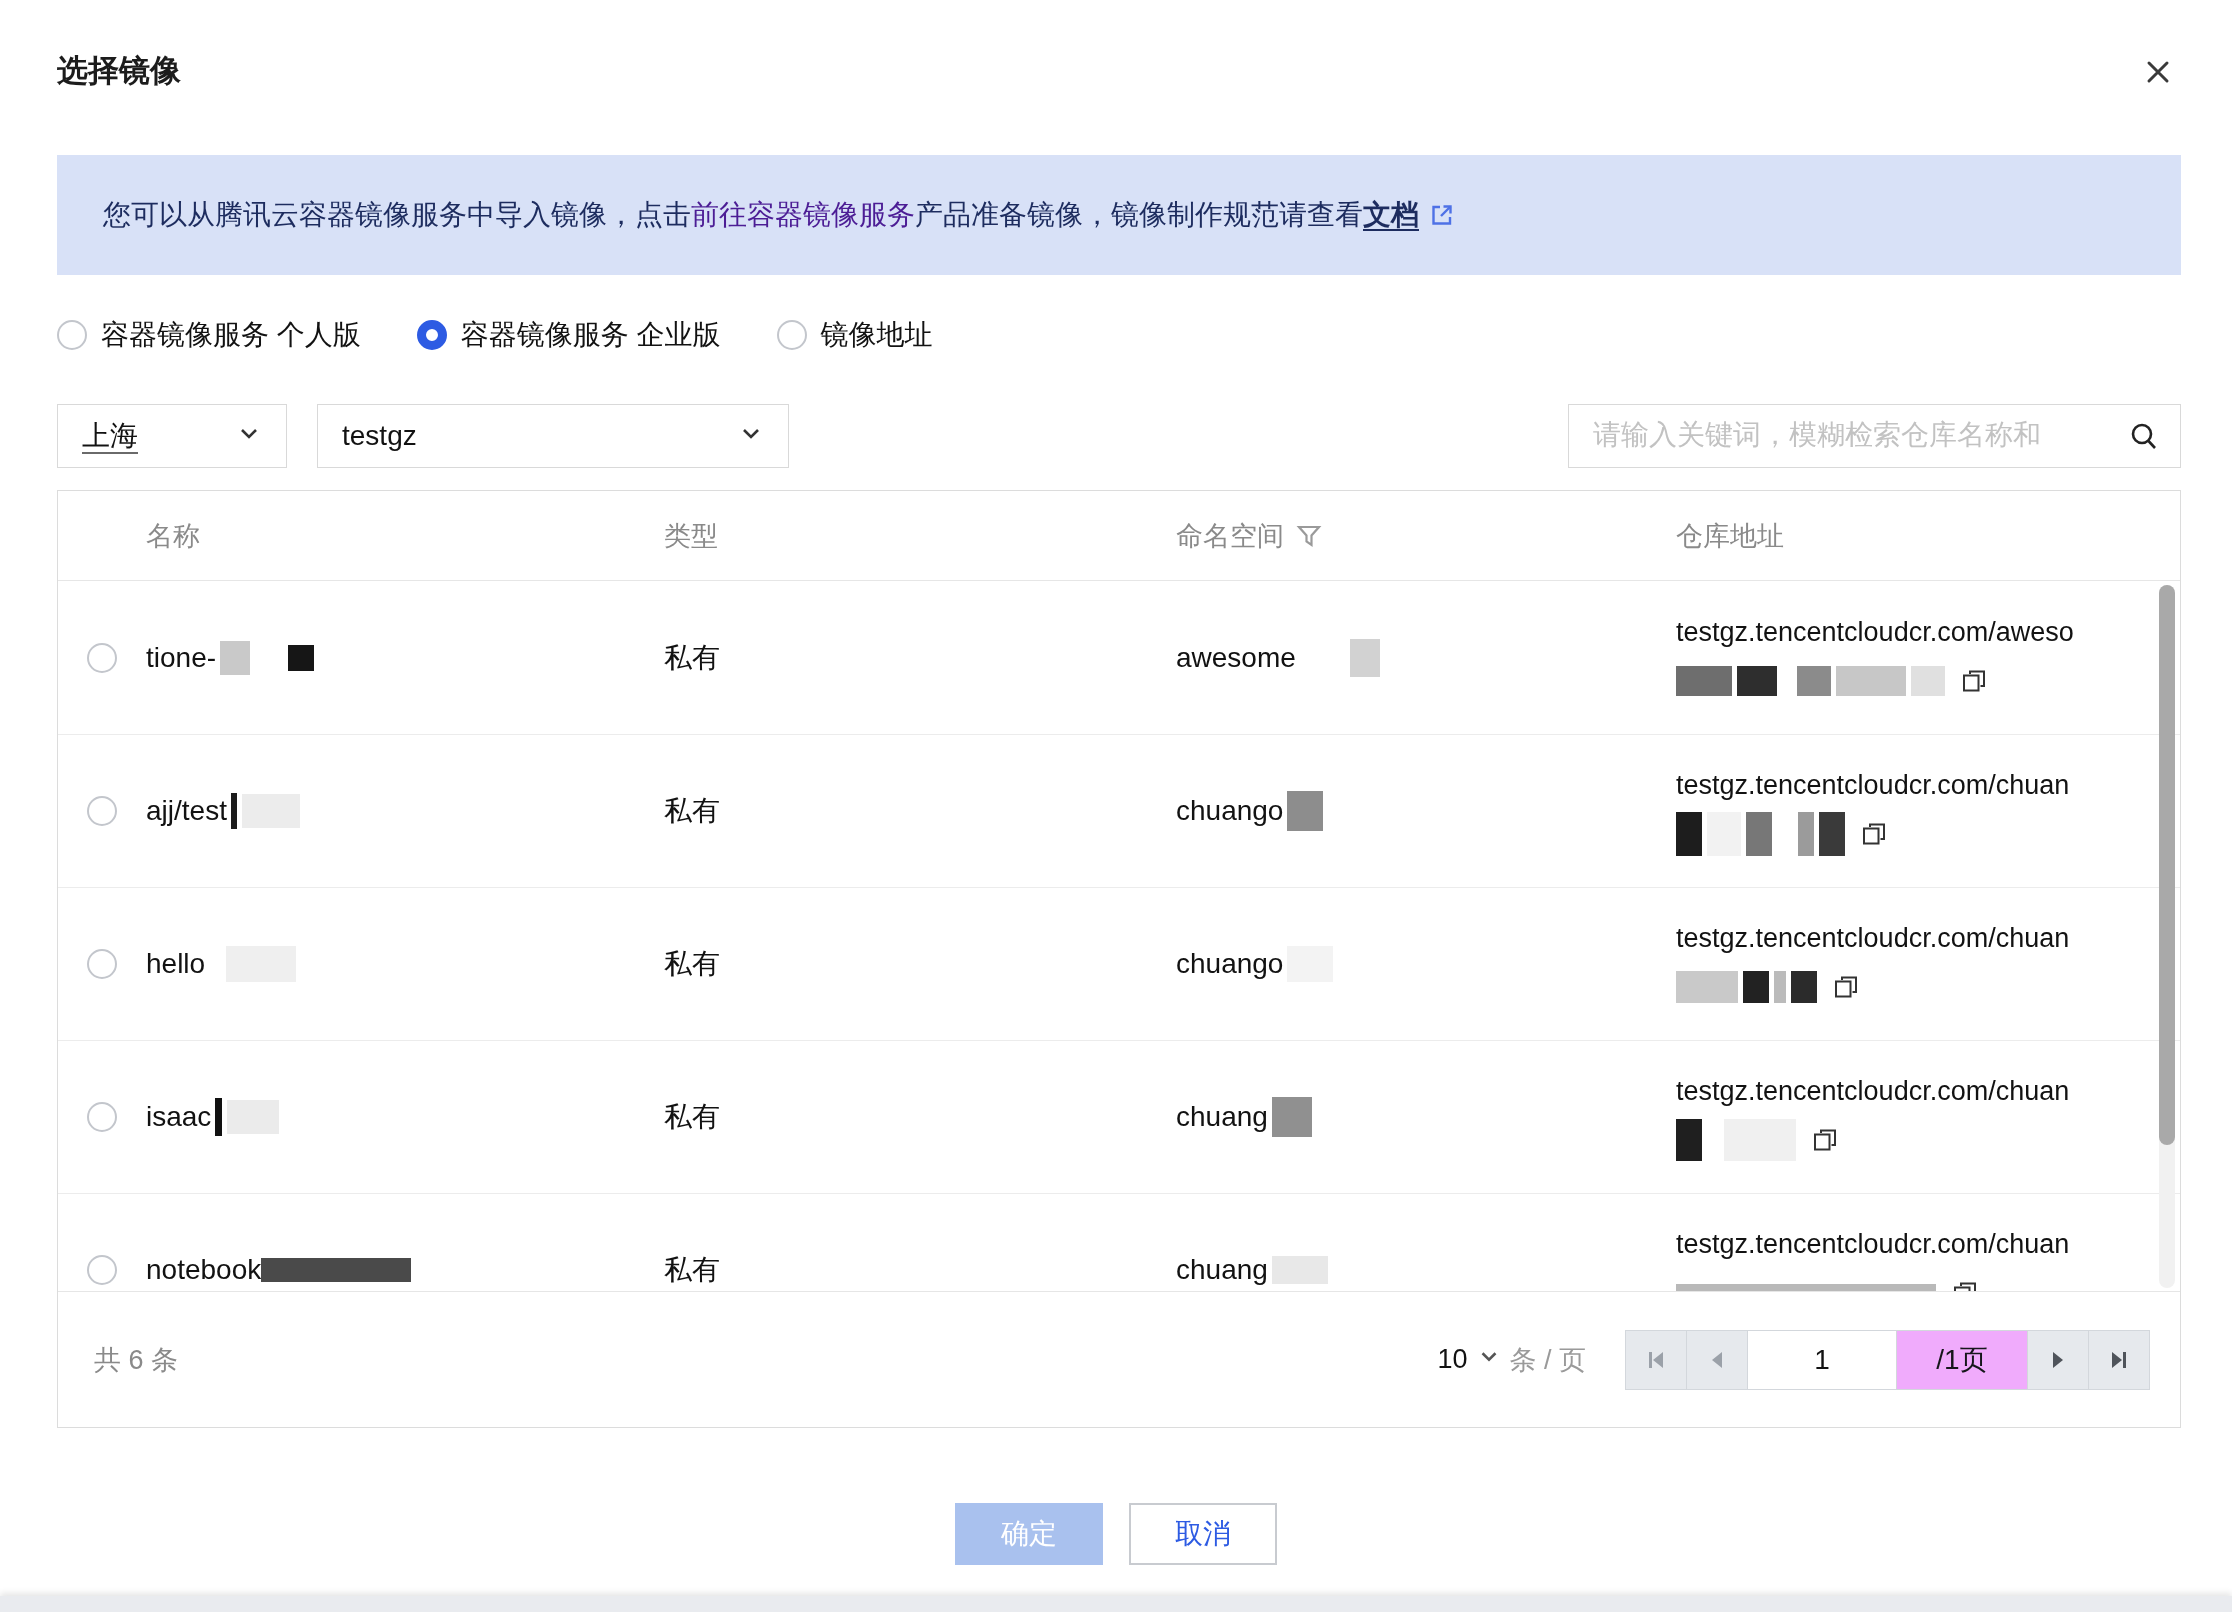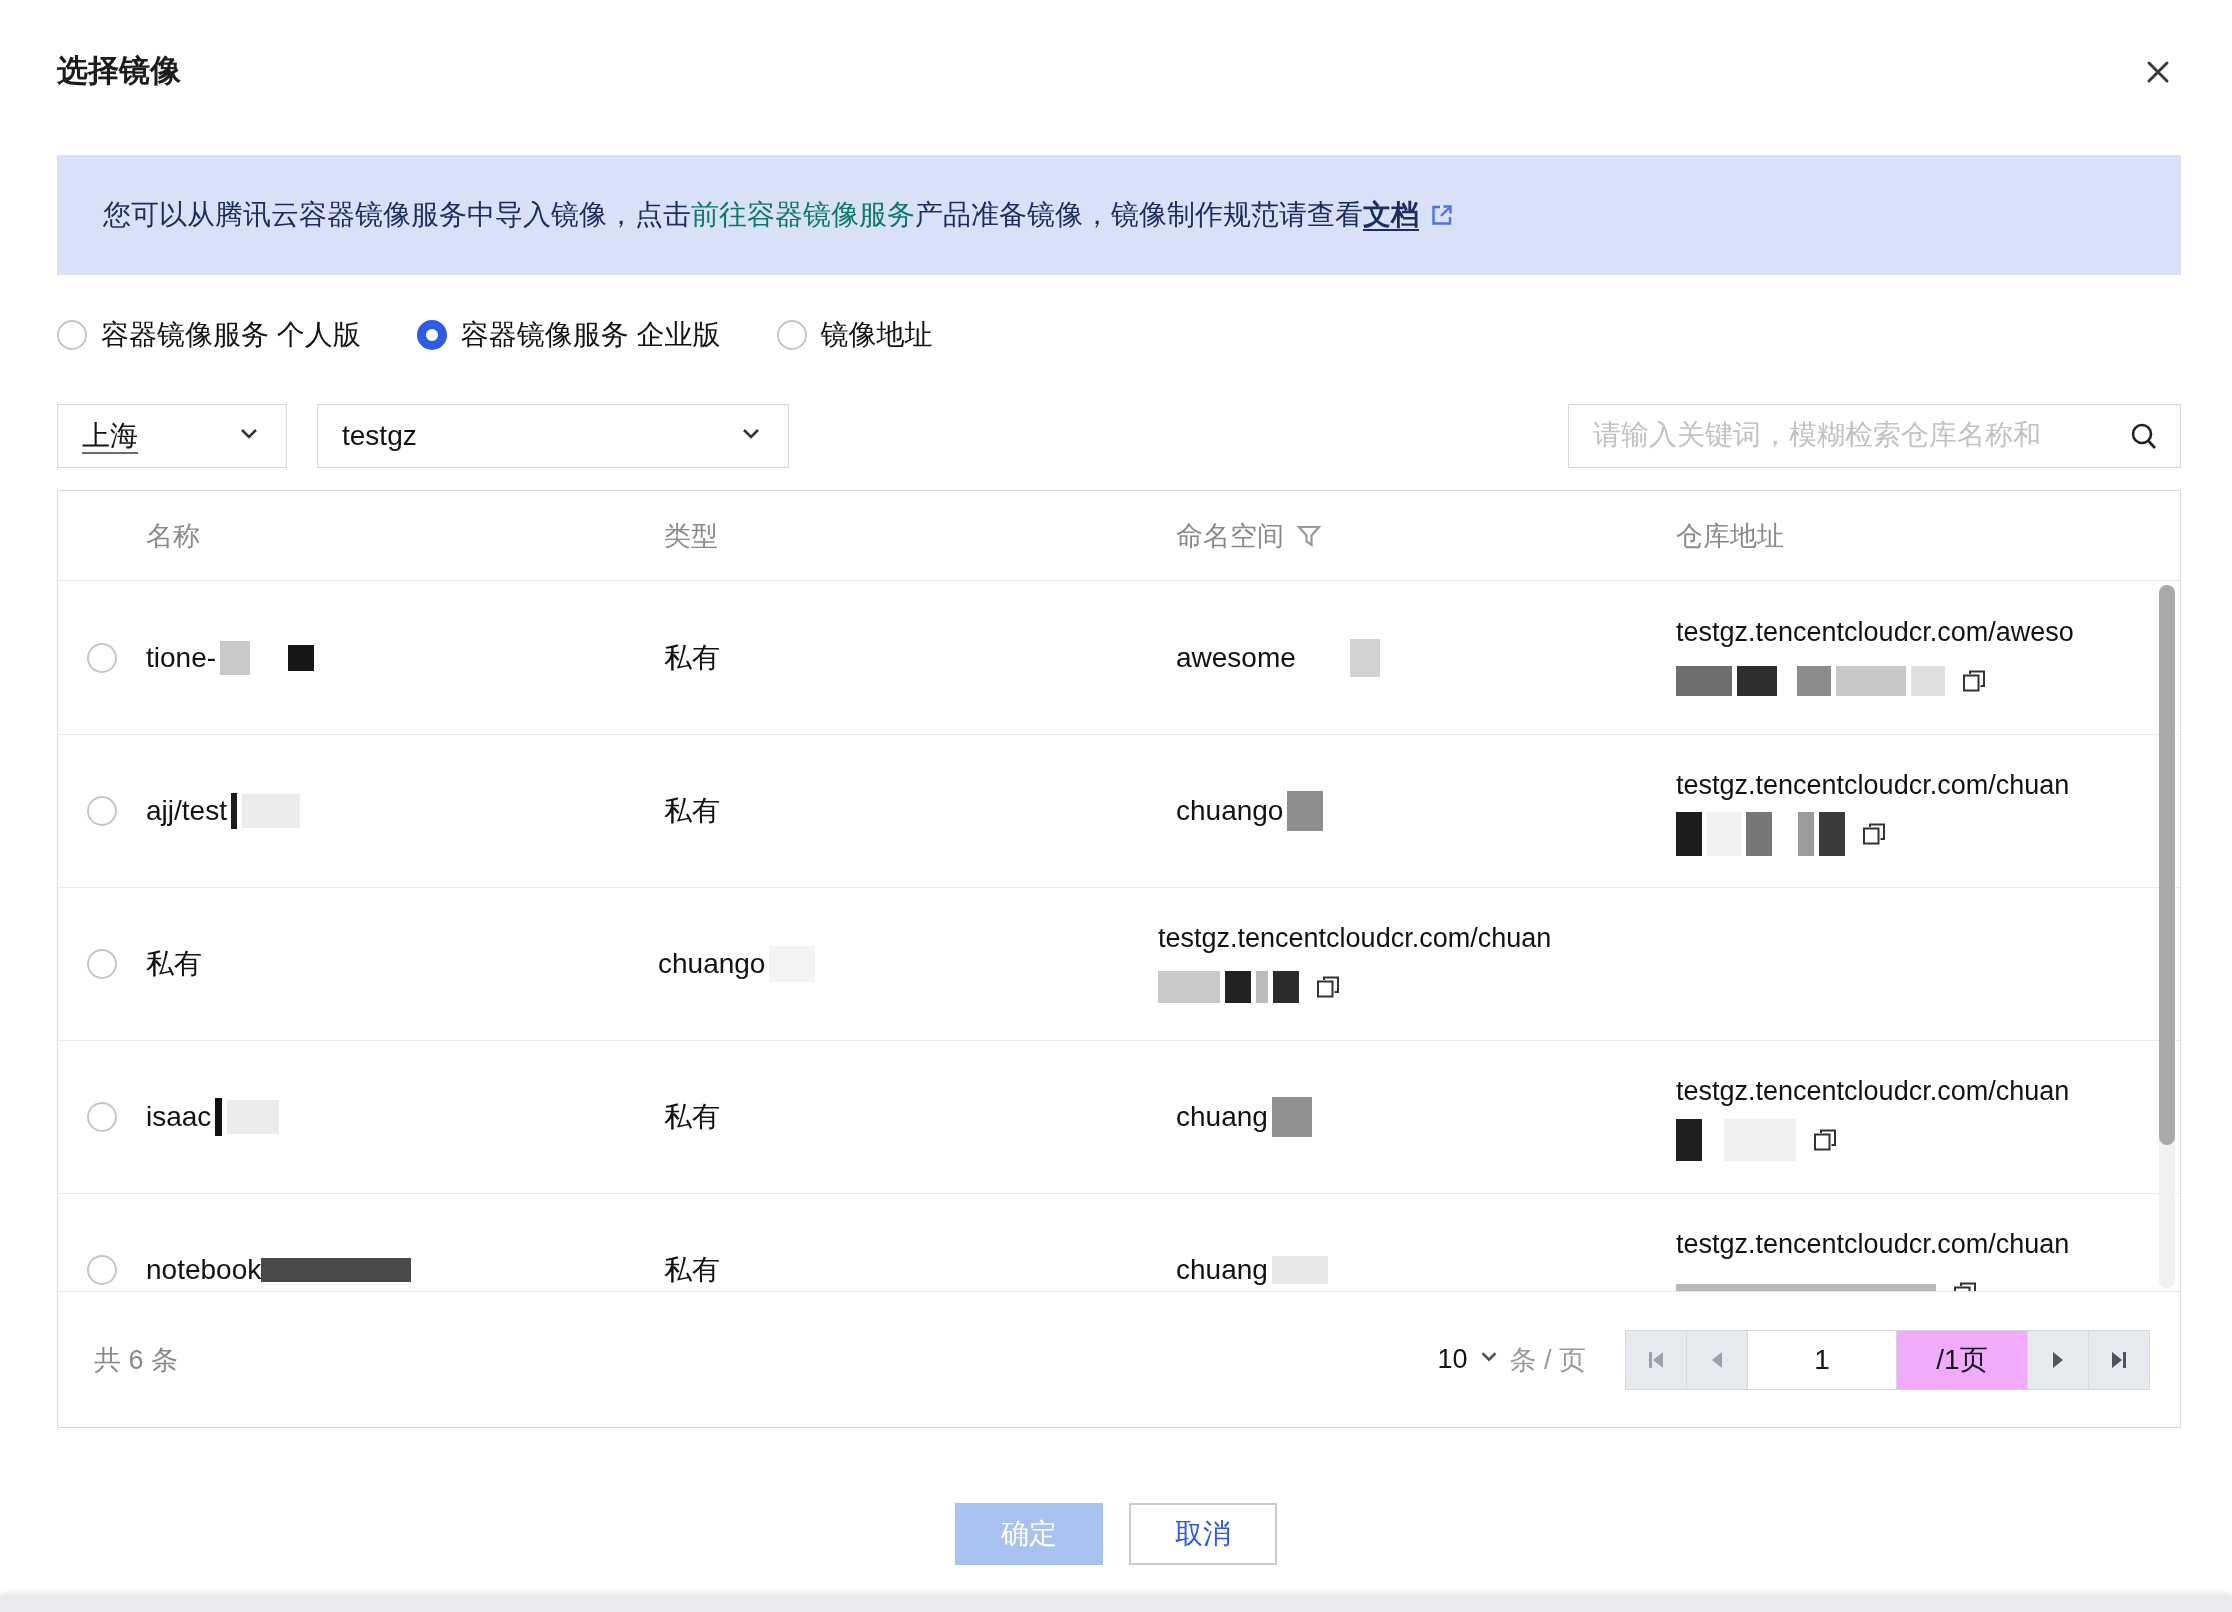--- a/index.html
+++ b/index.html
@@ -8,21 +8,21 @@
   .modal { position:absolute; inset:0; background:#fff; }
 
   
   .title { position:absolute; left:57px; top:50px; font-size:31px; font-weight:700; color:#1c1c1c; }
   .close-btn { position:absolute; right:52px; top:50px; width:44px; height:44px; cursor:pointer;
     display:flex; align-items:center; justify-content:center; }
 
   
   .banner { position:absolute; left:57px; right:51px; top:155px; height:120px; background:#d8e1f7;
     display:flex; align-items:center; padding:0 46px; font-size:28px; color:#1d2c5f; white-space:nowrap; }
-  .banner a, .banner .lnk { color:#0f766e; text-decoration:none; cursor:pointer; }
+  .banner a, .banner .lnk { color:#4c1d95; text-decoration:none; cursor:pointer; }
   .banner .doc { color:#1d2c5f; text-decoration:underline; text-underline-offset:5px; font-weight:600; cursor:pointer; }
   .banner .ext { margin-left:10px; display:inline-flex; vertical-align:-3px; cursor:pointer; }
 
   
   .radio-row { position:absolute; left:57px; top:316px; display:flex; align-items:center; font-size:28px; color:#121212; }
   .radio-item { display:flex; align-items:center; margin-right:56px; cursor:pointer; }
   .rc { width:30px; height:30px; border-radius:50%; border:2px solid #c3c6cc; background:#fff; margin-right:14px; flex:none; }
   .rc.sel { border:9px solid #2d5be3; }
 
   
@@ -255,20 +255,27 @@
             <rect x="4" y="8.5" width="14.5" height="15" fill="#fff"></rect>
           </svg>
         </span>
       </div>
     </div>
   </div>
 
   <div class="trow">
     <div class="c-radio">
       <span class="rc"></span>
+    </div>
+    <div class="c-name cellflex">
+      <span style="margin-right:4px;">hello</span>
+      <span class="redactions nmr cellflex">
+              <span class="rd" style="width: 12px; height: 0px; background: transparent;"></span>
+              <span class="rd" style="width: 70px; height: 36px; background: rgb(239, 239, 239);"></span>
+            </span>
     </div>
     <div class="c-type">
       <span>私有</span>
     </div>
     <div class="c-ns cellflex">
       <span style="margin-right:4px;">chuango</span>
       <span class="redactions nsr cellflex">
               <span class="rd" style="width: 46px; height: 36px; background: rgb(243, 243, 243);"></span>
             </span>
     </div>

